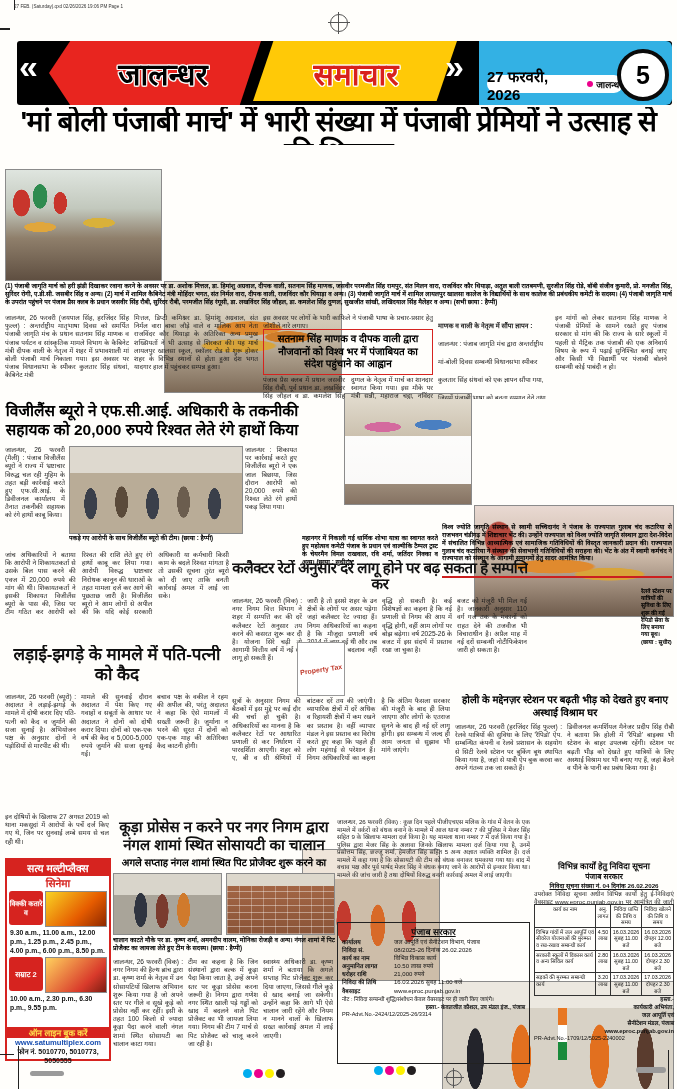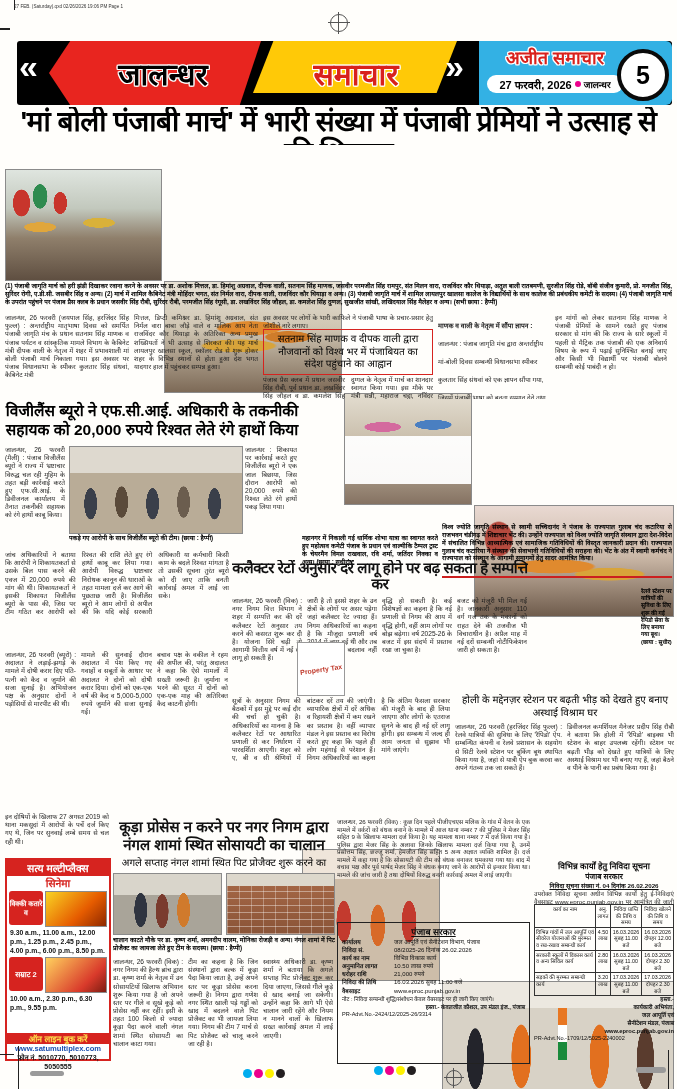--- a/index.html
+++ b/index.html
@@ -9,21 +9,21 @@
   .tiny{font-size:6.6px;line-height:1.24;text-align:justify;color:#1c1c1c;}
   .tiny2{font-size:6.2px;line-height:1.22;text-align:justify;color:#1c1c1c;}
   .cap{font-size:6.3px;font-weight:bold;line-height:1.25;text-align:justify;color:#000;}
   .cols3{column-count:3;column-gap:6px;}
   .cols2{column-count:2;column-gap:6px;}
   .hd-xl{font-weight:bold;font-size:28px;line-height:1.1;text-align:center;letter-spacing:-0.5px;color:#000;}
   .hd-sub{font-weight:bold;font-size:16px;line-height:1.1;text-align:center;color:#000;}
   .hd-a2{font-weight:bold;font-size:15.5px;line-height:1.25;text-align:center;color:#000;}
   .hd-a3{font-weight:bold;font-size:14px;line-height:1.2;text-align:center;color:#000;}
   .hd-a4{font-weight:bold;font-size:13px;line-height:1.25;text-align:center;color:#000;}
-  .hd-s1{font-weight:normal;font-size:10px;line-height:1.25;text-align:center;color:#000;}
+  .hd-s1{font-weight:bold;font-size:10px;line-height:1.25;text-align:center;color:#000;}
   .hd-s2{font-weight:bold;font-size:8.2px;line-height:1.3;text-align:center;color:#000;}
   .photo{position:relative;overflow:hidden;border:1px solid #8b8b8b;}
   .ph1{background:
     radial-gradient(ellipse 14px 22px at 10% 30%,#c8352c 60%,transparent 62%),
     radial-gradient(ellipse 12px 20px at 22% 24%,#2e8b4f 60%,transparent 62%),
     radial-gradient(ellipse 11px 18px at 35% 30%,#c8352c 60%,transparent 62%),
     radial-gradient(ellipse 26px 8px at 22% 52%,#e0a63c 60%,transparent 62%),
     radial-gradient(ellipse 26px 8px at 60% 48%,#d9b13a 60%,transparent 62%),
     linear-gradient(180deg,#dfe5df 0%,#c2c8bd 35%,#8f7f6b 62%,#5f4f41 100%);}
   .ph2{background:
@@ -92,28 +92,27 @@
     <div class="abs" style="left:-3px;top:7px;width:22px;height:1px;background:#555;"></div>
   </div>
   <div class="abs" style="left:14px;top:0;width:1px;height:10px;background:#222;"></div>
   <div class="abs" style="left:0;top:28px;width:10px;height:2px;background:#222;"></div>
 
   <div class="abs mast" style="left:17px;top:41px;width:655px;height:64px;background:#000;">
     <div class="abs" style="left:2px;top:8px;color:#fff;font-size:34px;font-weight:bold;line-height:1;">«</div>
     <div class="abs" style="left:32px;top:0;width:212px;height:64px;background:#e8251f;clip-path:polygon(0 50%,10% 0,100% 0,90% 100%,10% 100%);">
       <div class="abs outline-w" style="left:34px;top:12px;width:160px;text-align:center;font-size:30px;font-weight:bold;color:#000;">जालन्धर</div>
     </div>
-    <div class="abs" style="left:236px;top:0;width:204px;height:52px;background:#ffc907;clip-path:polygon(10% 0,100% 0,90% 100%,0 100%);">
+    <div class="abs" style="left:236px;top:0;width:204px;height:60px;background:#ffc907;clip-path:polygon(10% 0,100% 0,90% 100%,0 100%);">
       <div class="abs outline-w" style="left:28px;top:12px;width:150px;text-align:center;font-size:30px;font-weight:bold;color:#d8211c;">समाचार</div>
     </div>
     <div class="abs" style="left:428px;top:8px;color:#fff;font-size:34px;font-weight:bold;line-height:1;">»</div>
     <div class="abs" style="left:462px;top:0;width:193px;height:64px;background:#33b1e4;border-radius:0 6px 6px 0;">
-      <div class="abs outline-w" style="left:6px;top:4px;width:140px;text-align:center;font-size:18px;font-weight:bold;color:#d8211c;">अजीत समाचार</div>
       <div class="abs" style="left:8px;top:34px;width:136px;height:18px;background:#fff;border-radius:9px;display:flex;align-items:center;justify-content:center;gap:3px;">
-        <span style="font-size:11px;font-weight:bold;color:#000;">27 फरवरी, 2026</span>
+        <span style="font-size:15px;font-weight:bold;color:#000;">27 फरवरी, 2026</span>
         <span class="dot" style="width:6px;height:6px;background:#ec008c;"></span>
         <span style="font-size:9px;font-weight:bold;color:#000;">जालन्धर</span>
       </div>
       <span class="dot" style="position:absolute;left:152px;top:42px;width:5px;height:5px;background:#fff;"></span>
       <div class="abs" style="right:3px;top:8px;width:44px;height:44px;background:#fff;border:4px solid #0a0a0a;border-radius:50%;display:flex;align-items:center;justify-content:center;">
         <span style="font-size:25px;font-weight:bold;color:#000;">5</span>
       </div>
     </div>
   </div>
 
@@ -179,20 +178,21 @@
 
   <div class="abs" style="left:455px;top:692px;width:220px;">
     <div class="hd-s1" style="height:26px;overflow:hidden;margin-top:2px;">होली के मद्देनज़र स्टेशन पर बढ़ती भीड़ को देखते हुए बनाए अस्थाई विश्राम घर</div>
     <div style="display:flex;gap:5px;margin-top:3px;">
       <div class="tiny" style="width:107px;height:92px;overflow:hidden;">जालन्धर, 26 फरवरी (हरजिंदर सिंह फुल्ल) : रेलवे यात्रियों की सुविधा के लिए 'रैपिडो' ऐप. सम्बन्धित कंपनी व रेलवे प्रशासन के सहयोग से सिटी रेलवे स्टेशन पर बुकिंग बूथ स्थापित किया गया है, जहां से यात्री ऐप बुक करवा कर अपने गंतव्य तक जा सकते हैं।</div>
       <div class="tiny" style="width:107px;height:92px;overflow:hidden;">डिवीजनल कमर्शियल मैनेजर प्रदीप सिंह रौबी ने बताया कि होली में 'रैपिडो' बाइक्स भी स्टेशन के बाहर उपलब्ध रहेंगी। स्टेशन पर बढ़ती भीड़ को देखते हुए यात्रियों के लिए अस्थाई विश्राम घर भी बनाए गए हैं, जहां बैठने व पीने के पानी का प्रबंध किया गया है।</div>
     </div>
   </div>
 
   <div class="abs" style="left:5px;top:645px;width:224px;">
+    <div style="font-weight:bold;font-size:17px;line-height:1.15;text-align:center;height:42px;overflow:hidden;">लड़ाई-झगड़े के मामले में पति-पत्नी को कैद</div>
     <div style="display:flex;gap:5px;margin-top:6px;">
       <div class="tiny" style="width:71px;height:110px;overflow:hidden;">जालन्धर, 26 फरवरी (ब्यूरो) : अदालत ने लड़ाई-झगड़े के मामले में दोषी करार दिए पति-पत्नी को कैद व जुर्माने की सजा सुनाई है। अभियोजन पक्ष के अनुसार दोनों ने पड़ोसियों से मारपीट की थी।</div>
       <div class="tiny" style="width:71px;height:110px;overflow:hidden;">मामले की सुनवाई दौरान अदालत में पेश किए गए गवाहों व सबूतों के आधार पर अदालत ने दोनों को दोषी करार दिया। दोनों को एक-एक वर्ष की कैद व 5,000-5,000 रुपये जुर्माने की सजा सुनाई गई।</div>
       <div class="tiny" style="width:71px;height:110px;overflow:hidden;">बचाव पक्ष के वकील ने रहम की अपील की, परंतु अदालत ने कहा कि ऐसे मामलों में सख्ती जरूरी है। जुर्माना न भरने की सूरत में दोनों को एक-एक माह की अतिरिक्त कैद काटनी होगी।</div>
     </div>
   </div>
   <div class="abs tiny" style="left:5px;top:813px;width:104px;height:40px;overflow:hidden;">इन दोषियों के खिलाफ 27 अगस्त 2019 को थाना मकसूदां में आरोपों के पर्चे दर्ज किए गए थे, जिन पर सुनवाई लम्बे समय से चल रही थी।</div>
 
   <div class="abs" style="left:337px;top:816px;width:193px;">
     <div class="tiny2" style="height:80px;overflow:hidden;margin-top:2px;">जालन्धर, 26 फरवरी (विक) : कुछ दिन पहले पीजीएचएस मलिक के गांव में वेतन के एक मामले में वर्करों को बंधक बनाने के मामले में आज थाना नम्बर 7 की पुलिस ने मेजर सिंह सहित 9 के खिलाफ मामला दर्ज किया है। यह मामला थाना नम्बर 7 में दर्ज किया गया है। पुलिस द्वारा मेजर सिंह के अलावा जिनके खिलाफ मामला दर्ज किया गया है, उनमें प्रसोत्तम सिंह, छज्जू शर्मा, हेमजीत सिंह सहित 5 अन्य अज्ञात व्यक्ति शामिल हैं। दर्ज मामले में कहा गया है कि सोसायटी की टीम को बंधक बनाकर धमकाया गया था। बाद में बचाव पक्ष और पूर्व पार्षद मेजर सिंह ने बंधक बनाए जाने के आरोपों से इन्कार किया था। मामले की जांच जारी है तथा दोषियों विरुद्ध बनती कार्रवाई अमल में लाई जाएगी।</div>
@@ -297,21 +297,21 @@
     <div style="display:flex;gap:2px;padding:1px 2px;">
       <div style="background:#d6231f;color:#fff;font-weight:bold;font-size:7px;text-align:center;width:34px;height:34px;display:flex;align-items:center;justify-content:center;border-radius:3px;">विक्की कतारे व</div>
       <div class="photo poster1" style="width:60px;height:34px;"></div>
     </div>
     <div style="font-size:6.8px;font-weight:bold;padding:1px 3px;line-height:1.3;">9.30 a.m., 11.00 a.m., 12.00 p.m., 1.25 p.m., 2.45 p.m., 4.00 p.m., 6.00 p.m., 8.50 p.m.</div>
     <div style="display:flex;gap:2px;padding:1px 2px;">
       <div style="background:#d6231f;color:#fff;font-weight:bold;font-size:7.5px;text-align:center;width:34px;height:34px;display:flex;align-items:center;justify-content:center;border-radius:3px;">सम्राट 2</div>
       <div class="photo poster2" style="width:60px;height:34px;"></div>
     </div>
     <div style="font-size:6.8px;font-weight:bold;padding:1px 3px;line-height:1.3;">10.00 a.m., 2.30 p.m., 6.30 p.m., 9.55 p.m.</div>
-    <div style="background:#d6231f;color:#ffe14d;font-weight:bold;font-size:8.5px;text-align:center;margin-top:19px;">ऑन लाइन बुक करें</div>
+    <div style="background:#d6231f;color:#ffe14d;font-weight:bold;font-size:8.5px;text-align:center;margin-top:13px;">ऑन लाइन बुक करें</div>
     <div style="color:#1a4fb0;font-weight:bold;font-size:7.6px;text-align:center;">www.satumultiplex.com</div>
     <div style="font-size:7px;font-weight:bold;text-align:center;line-height:1.3;">फोन नं. 5010770, 5010773, 5050555</div>
   </div>
 
   <div class="abs" style="left:30px;top:1071px;width:34px;height:5px;background:#9a9a9a;border-radius:3px;"></div>
   <div class="abs" style="left:243px;top:1069px;display:flex;gap:2px;">
     <span class="dot" style="width:9px;height:9px;background:#00adee;"></span>
     <span class="dot" style="width:9px;height:9px;background:#ec008c;"></span>
     <span class="dot" style="width:9px;height:9px;background:#fff200;"></span>
     <span class="dot" style="width:9px;height:9px;background:#231f20;"></span>

